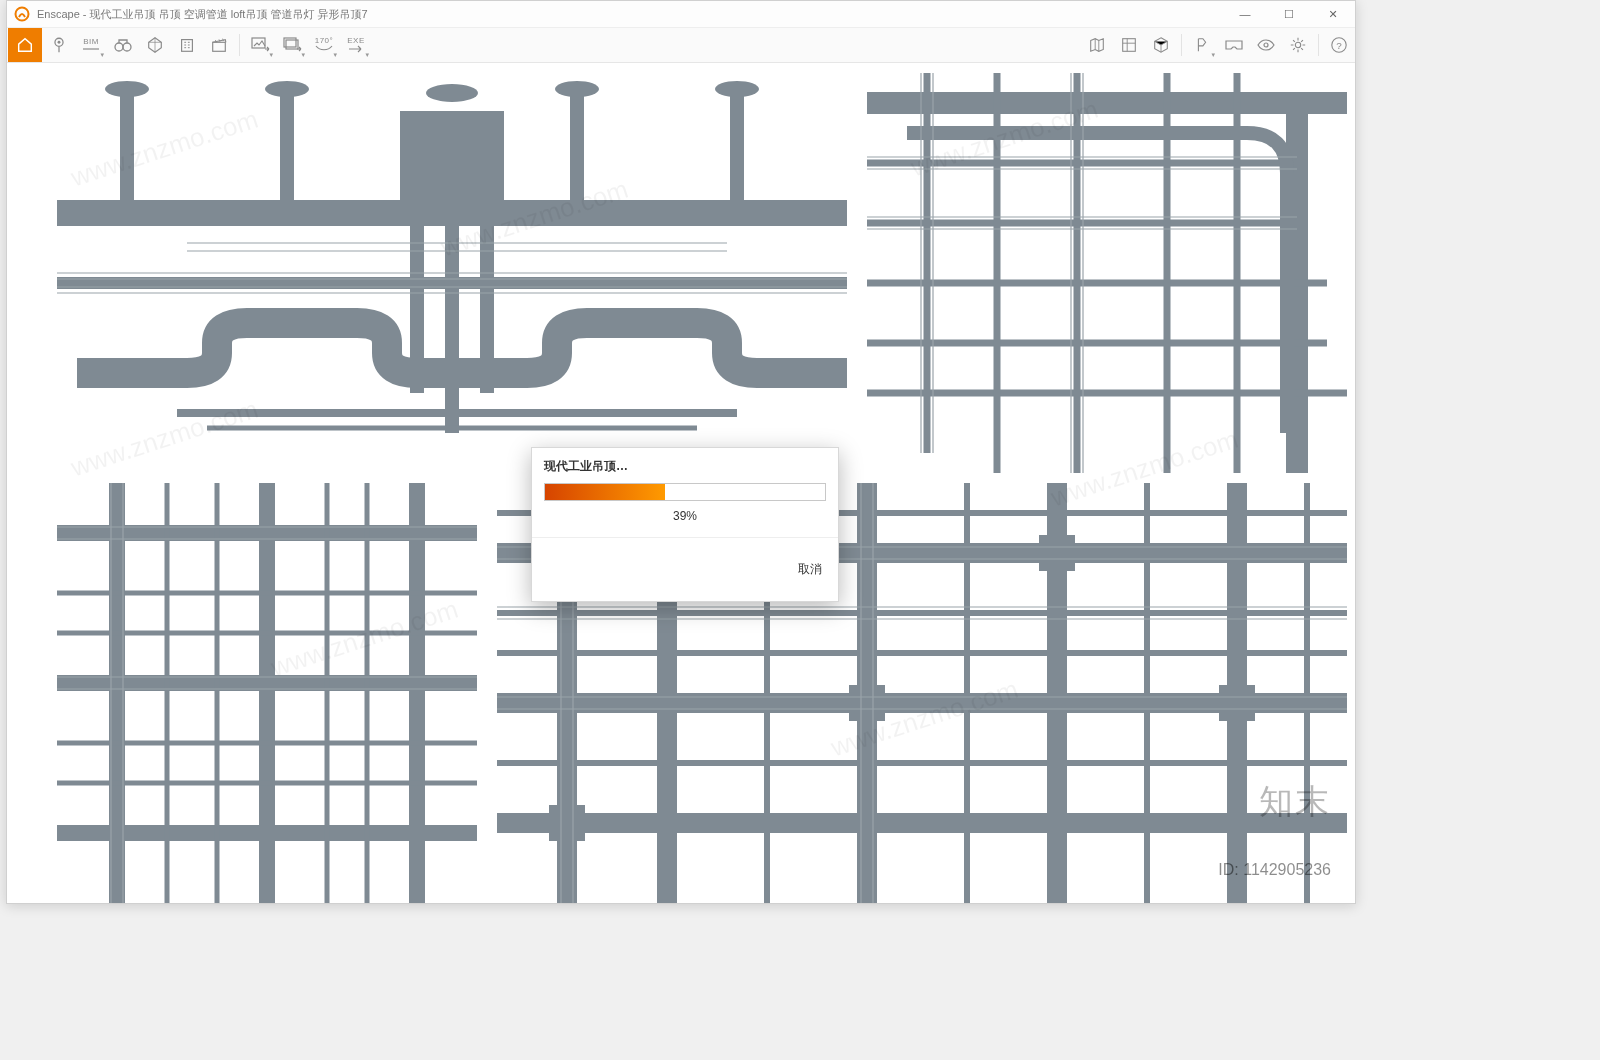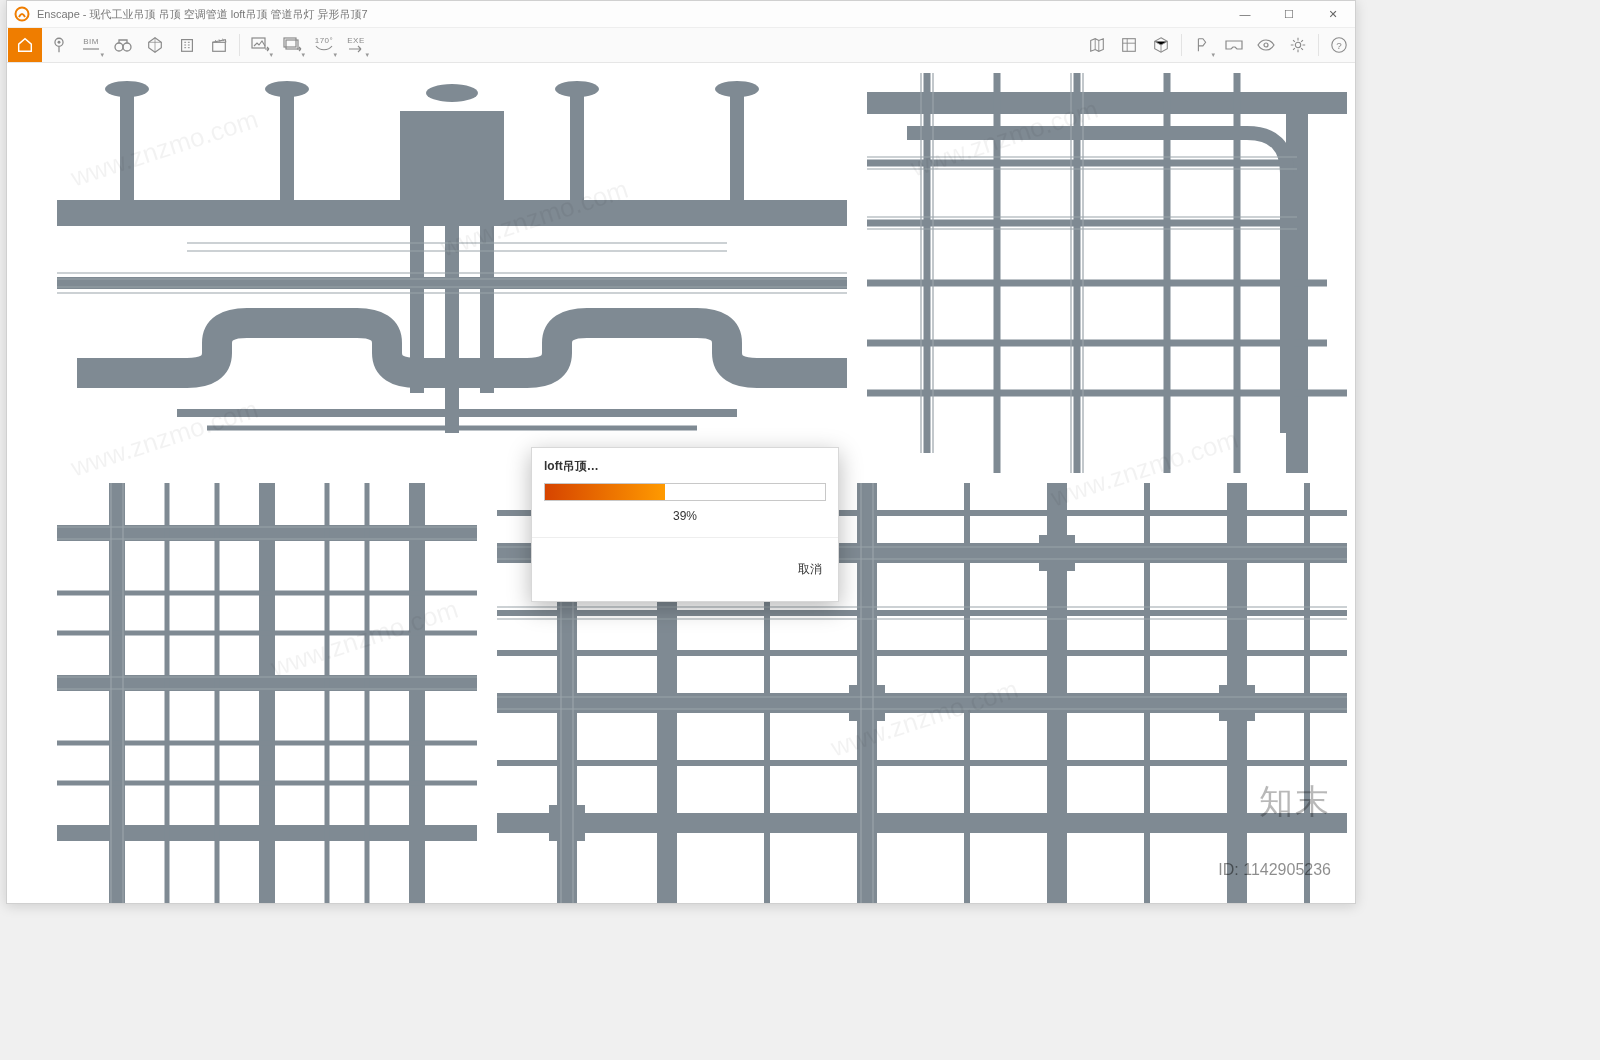--- a/index.html
+++ b/index.html
@@ -357,21 +357,21 @@
     <div class="wm" style="left:1040px;top:390px">www.znzmo.com</div>
     <div class="wm" style="left:260px;top:560px">www.znzmo.com</div>
     <div class="wm" style="left:820px;top:640px">www.znzmo.com</div>
 
     <div class="brand">
       <div class="name">知末</div>
       <div class="id">ID: 1142905236</div>
     </div>
 
     <div class="dialog">
-      <div class="dtitle">loft吊顶…</div>
+      <div class="dtitle">现代工业吊顶…</div>
       <div class="pbar">
         <div class="pfill" style="width: 43%;"></div>
       </div>
       <div class="pct">39%</div>
       <div class="dfoot">
         <span>取消</span>
       </div>
     </div>
 
   </div>

